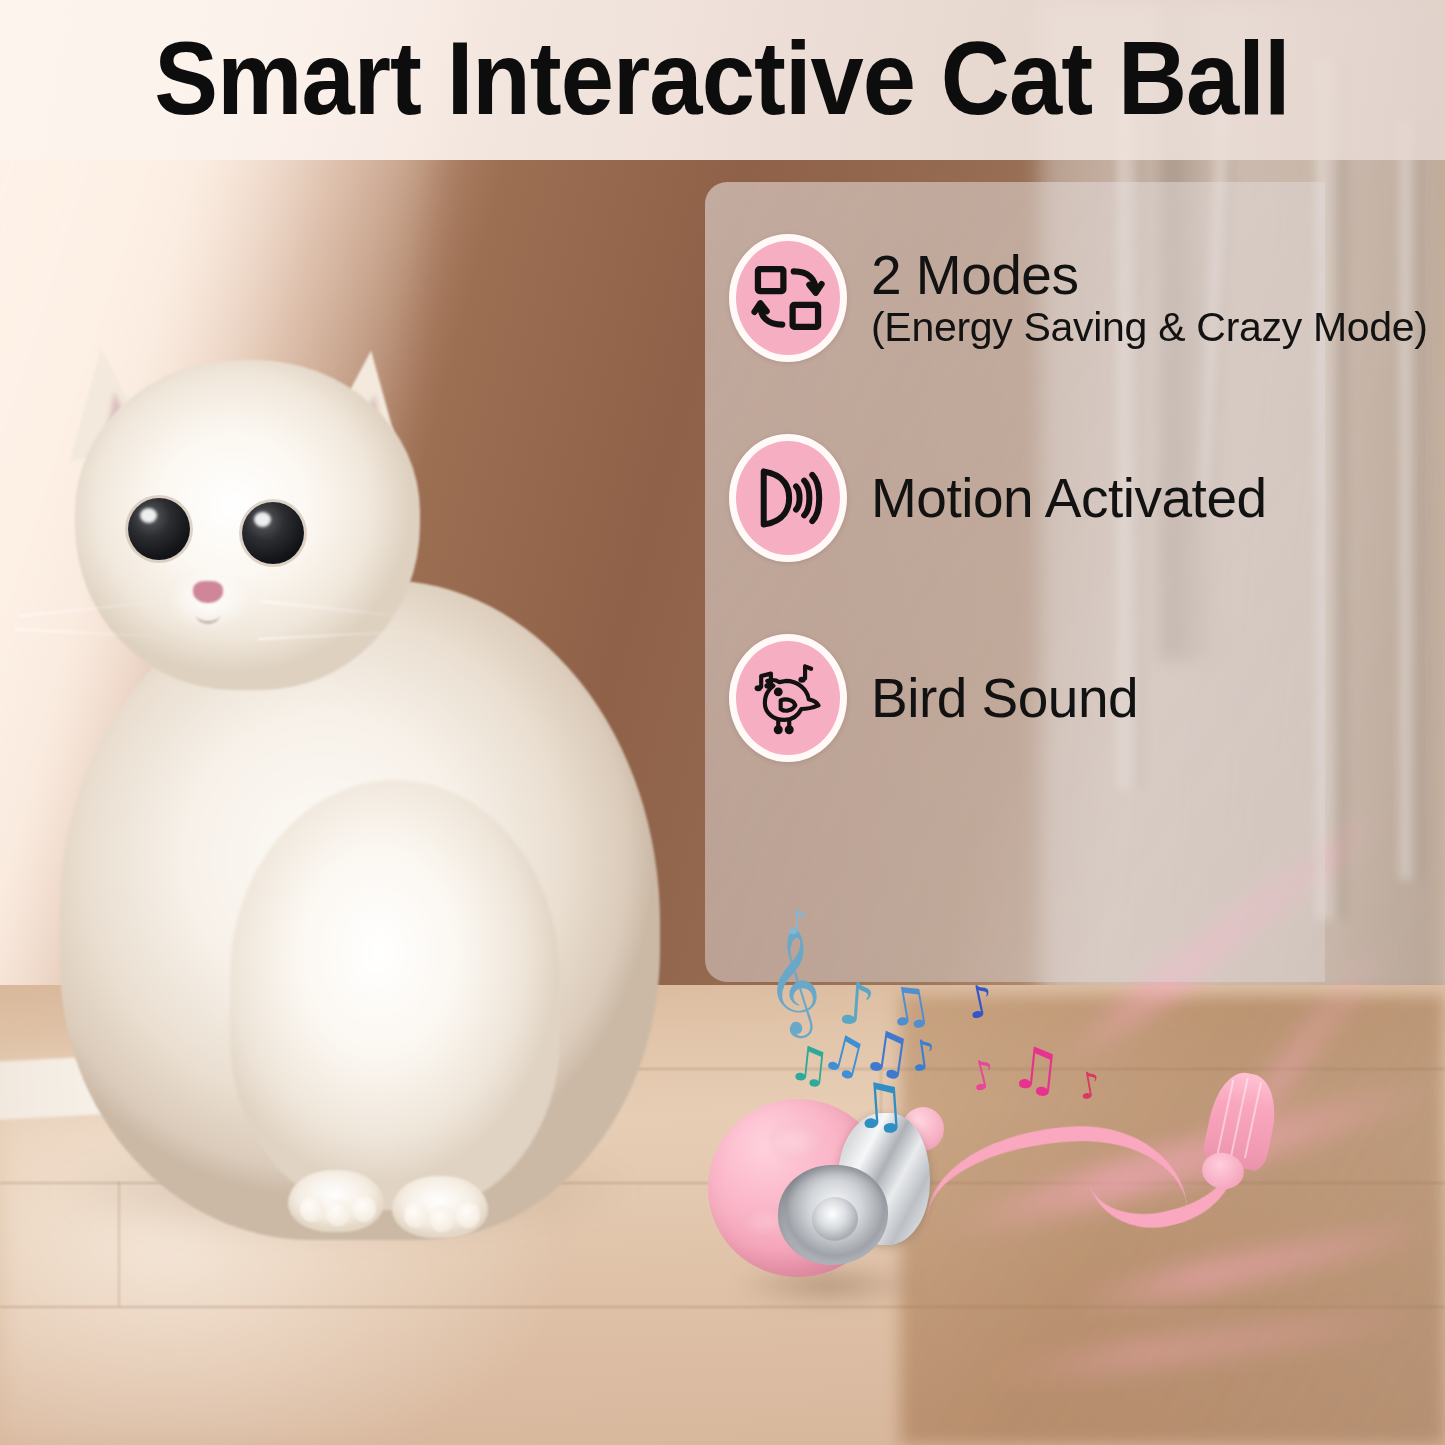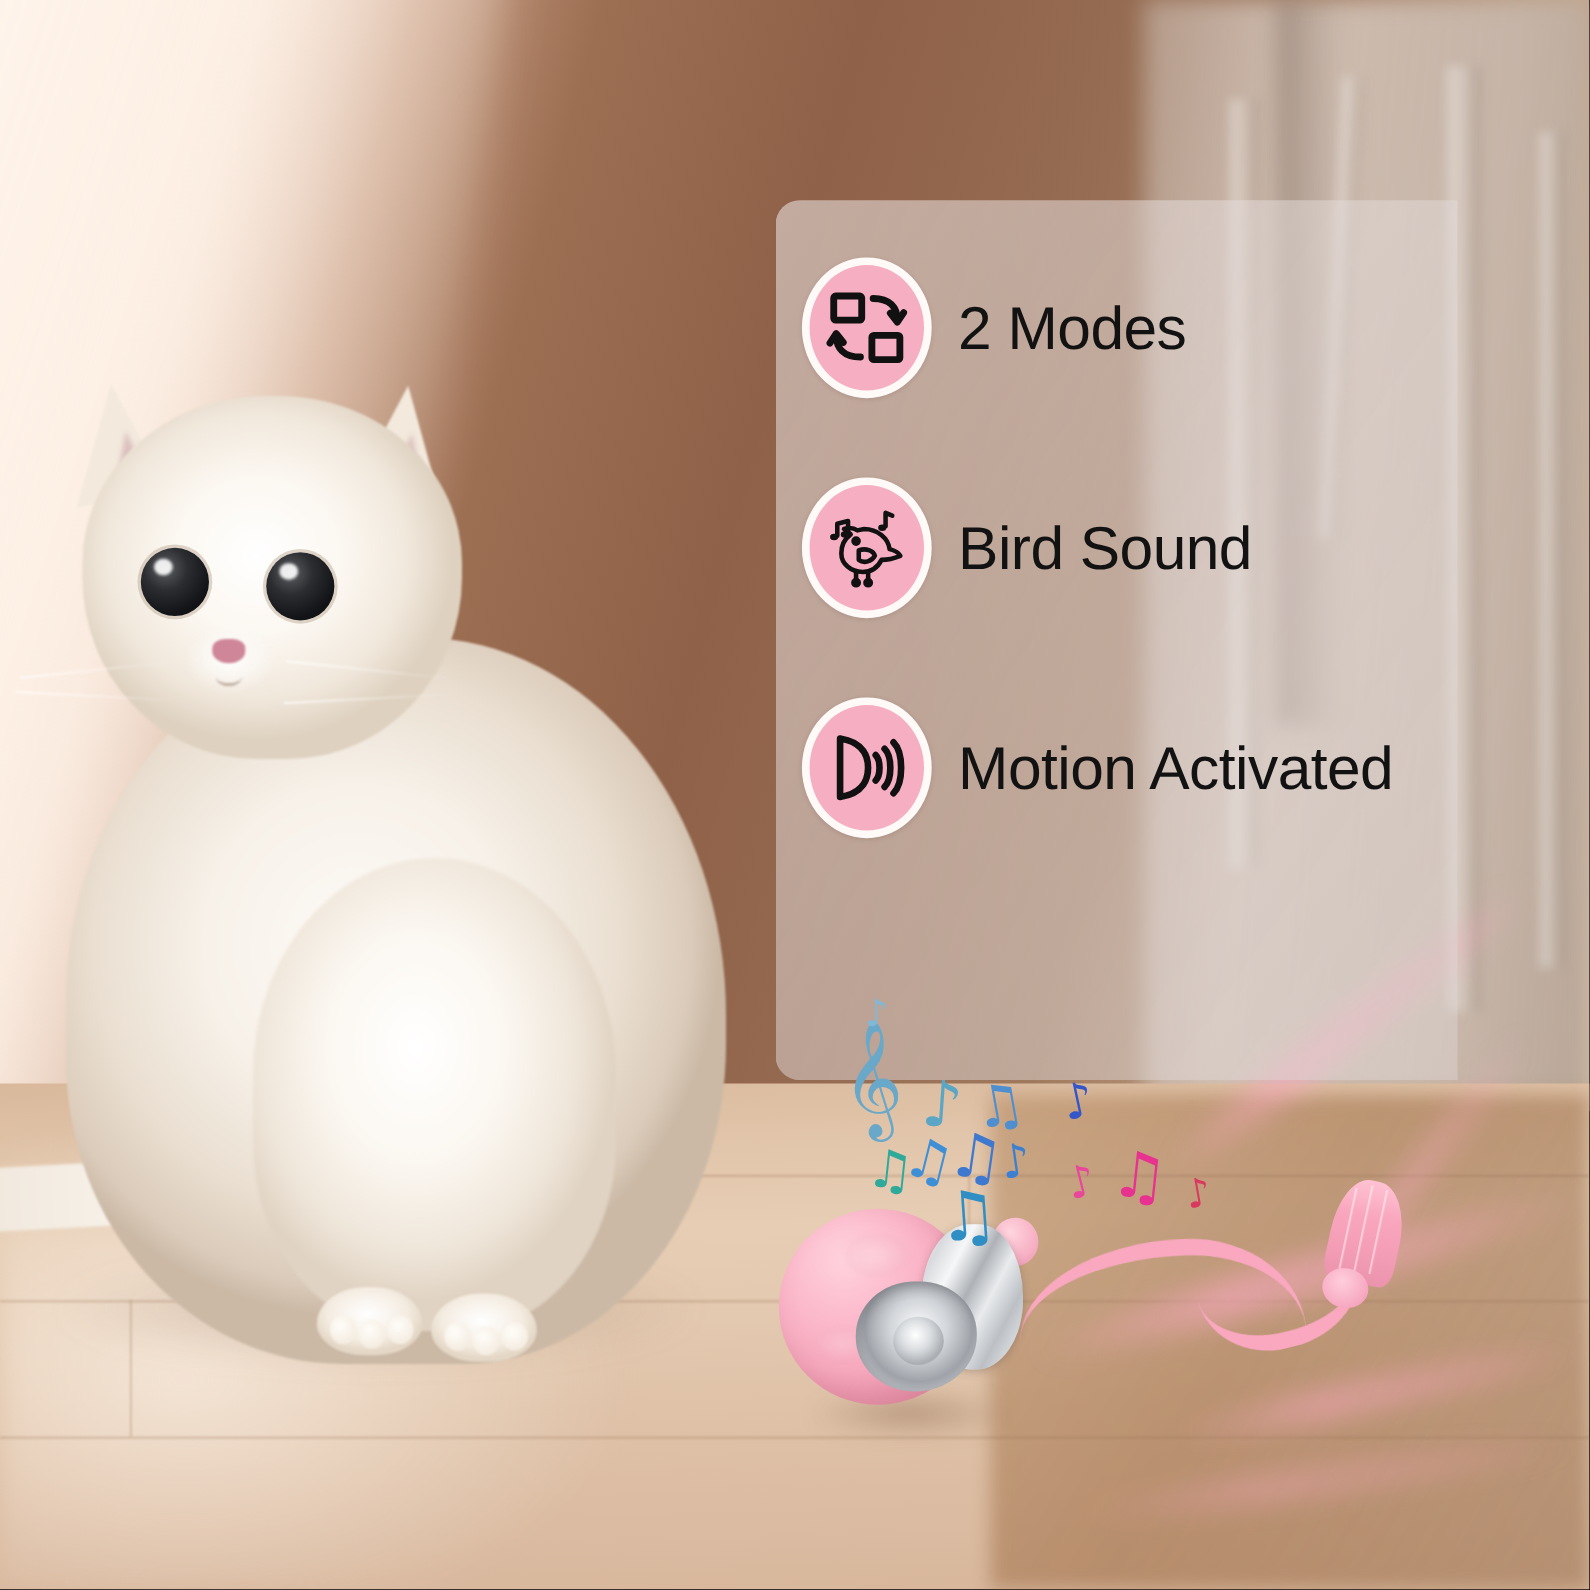--- a/index.html
+++ b/index.html
@@ -413,39 +413,57 @@
       <div class="ball"></div>
       <div class="ball-emboss"></div>
       <div class="ball-emboss e2"></div>
       <div class="cap"></div>
       <div class="chrome-ring"></div>
       <div class="chrome-cup"></div>
       <div class="chrome-core"></div>
     </div>
   </div>
 
+  <div class="title-banner">
+    <div class="title-text">Smart Interactive Cat Ball</div>
+  </div>
 
   <div class="feature-panel">
 
     <div class="feature-row">
       <div class="ico">
         <svg width="74" height="74" viewBox="0 0 64 64" fill="none" stroke="#111" stroke-width="5.4" stroke-linecap="round" stroke-linejoin="round">
           <rect x="6" y="7" width="22" height="19" rx="1.5"></rect>
           <rect x="36" y="38" width="22" height="19" rx="1.5"></rect>
           <path d="M37 9 C50 9 56 16 56 26"></path>
           <path d="M50.5 20.5 L56 27.5 L61 20"></path>
           <path d="M27 55 C14 55 8 48 8 38"></path>
           <path d="M13.5 43.5 L8 36.5 L3 44"></path>
         </svg>
       </div>
       <div class="feat-text">
         <div class="feat-main">2 Modes</div>
+        <div class="feat-sub">(Energy Saving &amp; Crazy Mode)</div>
       </div>
     </div>
 
+
+    <div class="feature-row">
+      <div class="ico">
+        <svg width="74" height="74" viewBox="0 0 64 64" fill="none" stroke="#111" stroke-width="5.2" stroke-linecap="round" stroke-linejoin="round">
+          <path d="M11 9 V55 C30 52 33 40 33 32 C33 24 30 12 11 9 Z"></path>
+          <path d="M39 22 C43 26 43 38 39 42"></path>
+          <path d="M46 17 C52 23 52 41 46 47"></path>
+          <path d="M53 12 C61 20 61 44 53 52"></path>
+        </svg>
+      </div>
+      <div class="feat-text">
+        <div class="feat-main">Motion Activated</div>
+      </div>
+    </div>
 
     <div class="feature-row">
       <div class="ico">
         <svg width="78" height="78" viewBox="0 0 64 64" fill="none" stroke="#111" stroke-width="3.4" stroke-linecap="round" stroke-linejoin="round">
           <path d="M30 18 C40 18 48 25 49 33 C53 34 56 36 57 38 C52 40 47 41 43 41 C40 47 35 50 29 50 C20 50 13 44 13 36 C13 30 16 25 20 22 L15 18 C18 17 22 17 25 19 Z"></path>
           <circle cx="24" cy="27" r="1.9" fill="#111"></circle>
           <path d="M26 34 C31 32 37 34 38 38 C36 42 30 44 26 41 Z"></path>
           <path d="M24 50 V56 M33 50 V56"></path>
           <circle cx="24" cy="58" r="2" fill="#111"></circle>
           <circle cx="33" cy="58" r="2" fill="#111"></circle>
@@ -454,34 +472,20 @@
           <path d="M10 14 V23 M18 12 V21 M10 14 L18 12"></path>
           <ellipse cx="7.6" cy="24" rx="3" ry="2.4" fill="#111" stroke="none"></ellipse>
           <ellipse cx="15.6" cy="22" rx="3" ry="2.4" fill="#111" stroke="none"></ellipse>
         </svg>
       </div>
       <div class="feat-text">
         <div class="feat-main">Bird Sound</div>
       </div>
     </div>
 
-    <div class="feature-row">
-      <div class="ico">
-        <svg width="74" height="74" viewBox="0 0 64 64" fill="none" stroke="#111" stroke-width="5.2" stroke-linecap="round" stroke-linejoin="round">
-          <path d="M11 9 V55 C30 52 33 40 33 32 C33 24 30 12 11 9 Z"></path>
-          <path d="M39 22 C43 26 43 38 39 42"></path>
-          <path d="M46 17 C52 23 52 41 46 47"></path>
-          <path d="M53 12 C61 20 61 44 53 52"></path>
-        </svg>
-      </div>
-      <div class="feat-text">
-        <div class="feat-main">Motion Activated</div>
-      </div>
-    </div>
-
   </div>
 
   <div id="notes-layer">
       <span class="note" style="position: absolute; left: 765px; top: 935px; font-size: 92px; color: rgb(106, 168, 201); transform: rotate(-6deg);">𝄞</span>
       <span class="note" style="position: absolute; left: 838px; top: 975px; font-size: 58px; color: rgb(90, 166, 196); transform: rotate(4deg);">♪</span>
       <span class="note" style="position: absolute; left: 885px; top: 980px; font-size: 52px; color: rgb(79, 143, 208); transform: rotate(-10deg);">♫</span>
       <span class="note" style="position: absolute; left: 862px; top: 1025px; font-size: 56px; color: rgb(63, 121, 207); transform: rotate(8deg);">♫</span>
       <span class="note" style="position: absolute; left: 966px; top: 980px; font-size: 44px; color: rgb(53, 86, 201); transform: rotate(-12deg);">♪</span>
       <span class="note" style="position: absolute; left: 822px; top: 1030px; font-size: 50px; color: rgb(63, 143, 214); transform: rotate(14deg);">♫</span>
       <span class="note" style="position: absolute; left: 910px; top: 1035px; font-size: 42px; color: rgb(58, 127, 208); transform: rotate(-8deg);">♪</span>

